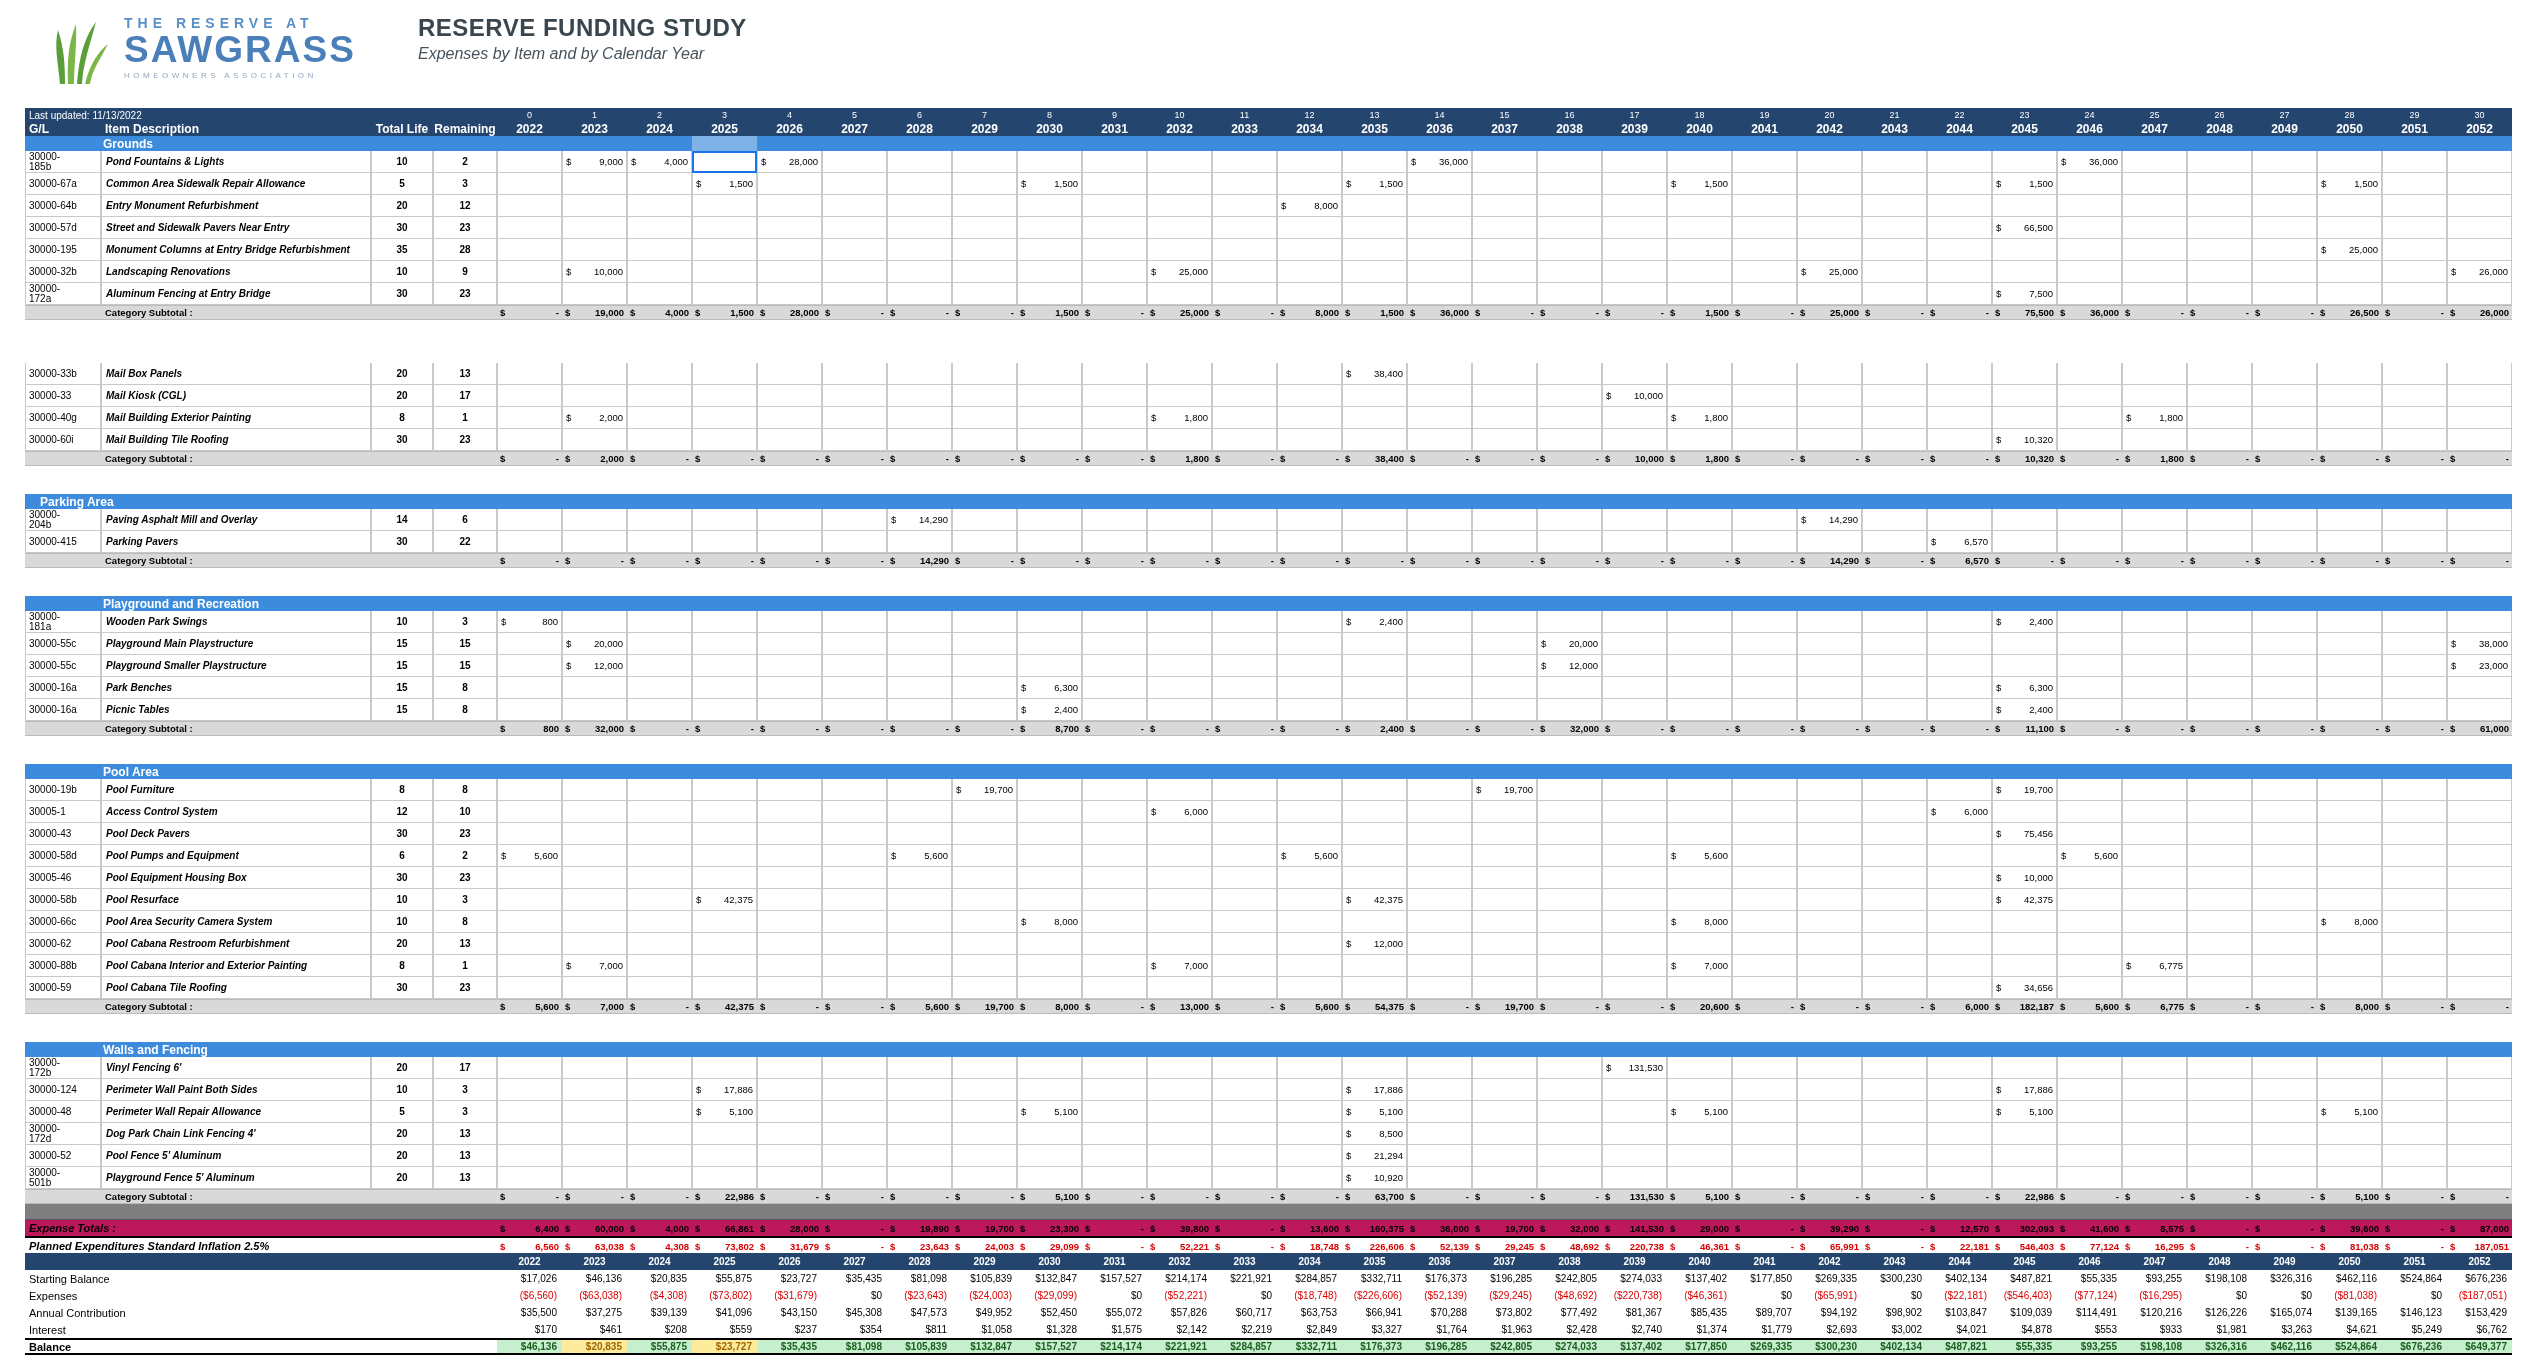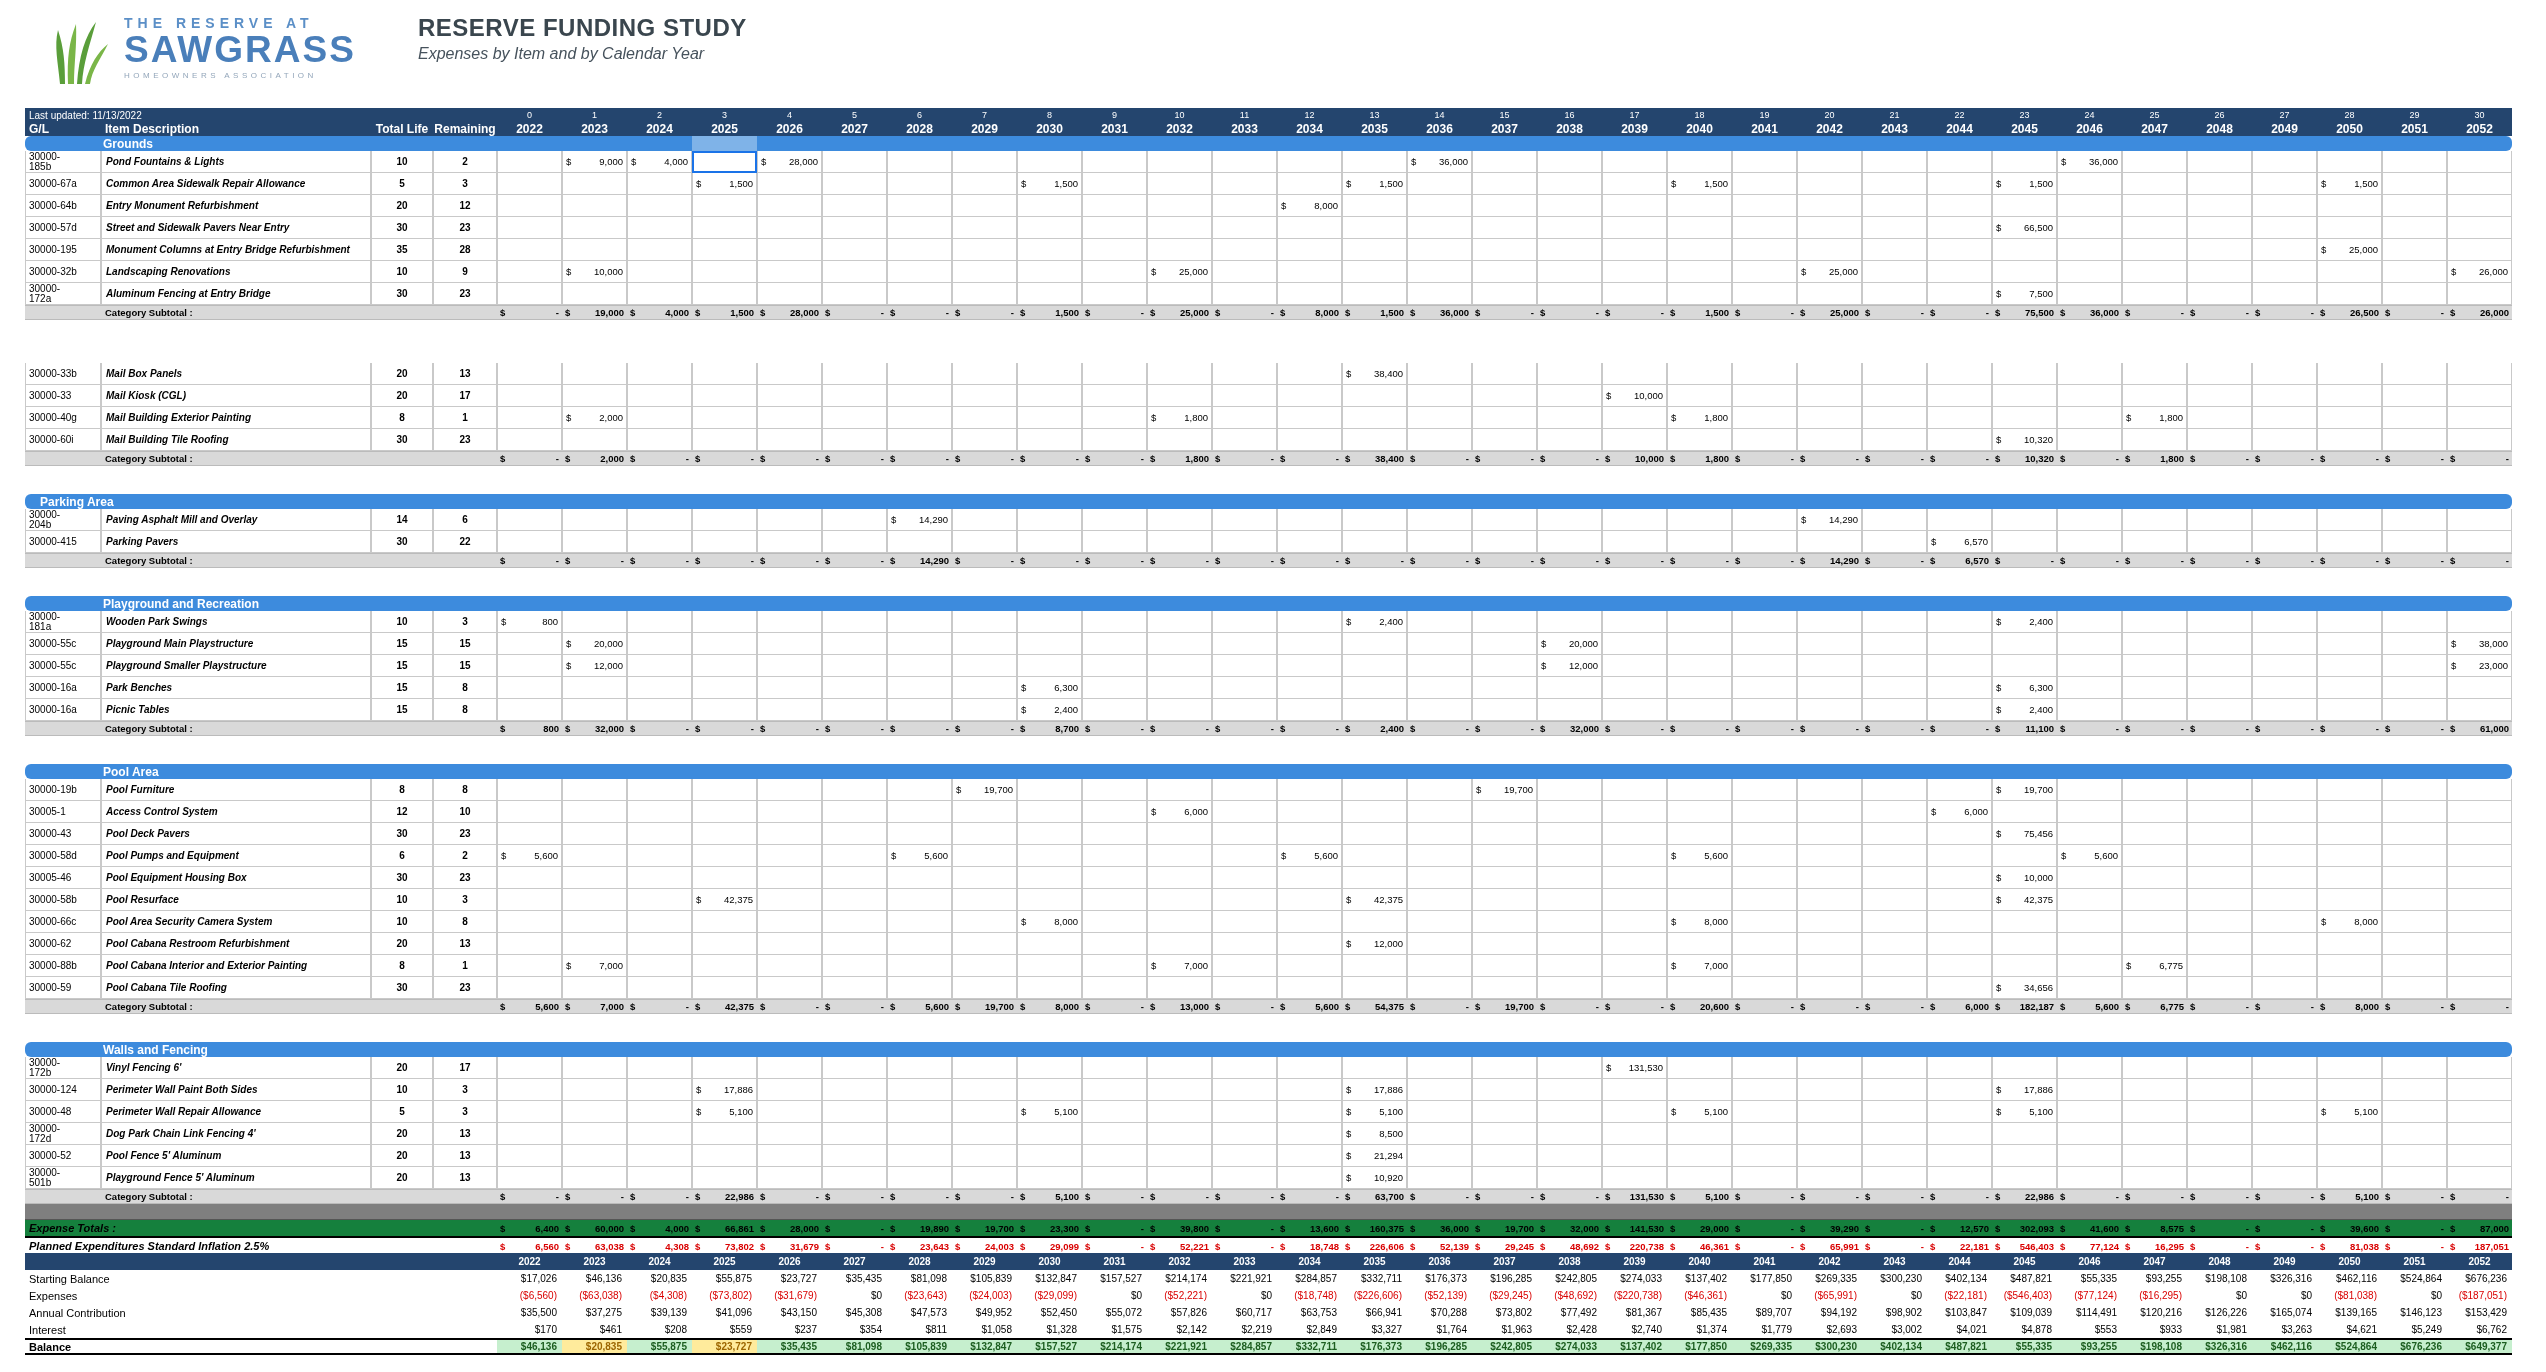--- a/index.html
+++ b/index.html
@@ -19,35 +19,35 @@
   #grid{position:absolute;left:25px;top:108px;width:2487px;}
   .row{display:grid;grid-template-columns:76px 270px 62px 64px repeat(31,65px);}
   .row>div{box-sizing:border-box;overflow:hidden;white-space:nowrap;}
   .navy{background:#24456e;color:#fff;}
   .r-h1>div{height:14px;font-size:9px;display:flex;align-items:center;justify-content:center;}
   .r-h1 .lu{justify-content:flex-start;padding-left:4px;font-size:10px;}
   .r-h2>div{height:14px;font-size:12px;font-weight:bold;display:flex;align-items:center;justify-content:center;}
   .r-h2 .la{justify-content:flex-start;padding-left:4px;}
   .r-band{height:15px;}
   .r-band .bandcell{background:#3d8bdd;color:#fff;font-weight:bold;font-size:12px;
-      display:flex;align-items:center;padding-left:78px;position:relative;border-radius:6px;}
+      display:flex;align-items:center;padding-left:78px;position:relative;}
   .band-sel{position:absolute;top:0;height:100%;background:#7fb3e8;}
   .r-item>div{height:22px;border:1px solid #c9c9c9;border-top:none;background:#fff;
       font-size:10px;display:flex;align-items:center;}
   .r-item .gl{padding-left:3px;font-size:10px;line-height:10px;white-space:normal;}
   .r-item .desc{padding-left:4px;font-style:italic;font-weight:bold;font-family:"Liberation Sans",sans-serif;}
   .r-item .ctr{justify-content:center;font-weight:bold;}
   .money{display:flex;justify-content:space-between;width:100%;padding:0 3px;font-size:9.5px;}
   .r-sub>div{height:15px;background:#d9d9d9;font-size:9.5px;font-weight:bold;
       display:flex;align-items:center;border-top:1px solid #bbb;border-bottom:1px solid #bbb;}
   .r-sub .lbl{padding-left:4px;}
   .gap{height:28px;}
   .gapsm{height:5px;}
   .r-gray{height:15px;background:#7f7f7f;}
-  .r-tot>div{height:17px;background:#15803d;font-size:9.5px;font-weight:bold;
+  .r-tot>div{height:17px;background:#be185d;font-size:9.5px;font-weight:bold;
       display:flex;align-items:center;border-top:1px solid #555;}
   .r-tot .lbl{padding-left:4px;font-style:italic;font-size:11px;}
   .r-pln>div{height:20px;background:#fff;font-size:9.5px;font-weight:bold;color:#d90000;
       display:flex;align-items:center;border-top:2px solid #000;border-bottom:2px solid #000;}
   .r-pln .lbl{padding-left:4px;font-style:italic;color:#000;font-size:11px;}
   .sel{outline:2px solid #1a73e8;outline-offset:-2px;}
   
   #summary{position:absolute;left:25px;top:0px;width:2487px;}
   .srow{display:grid;grid-template-columns:472px repeat(31,65px);}
   .srow>div{box-sizing:border-box;overflow:hidden;white-space:nowrap;height:17px;

